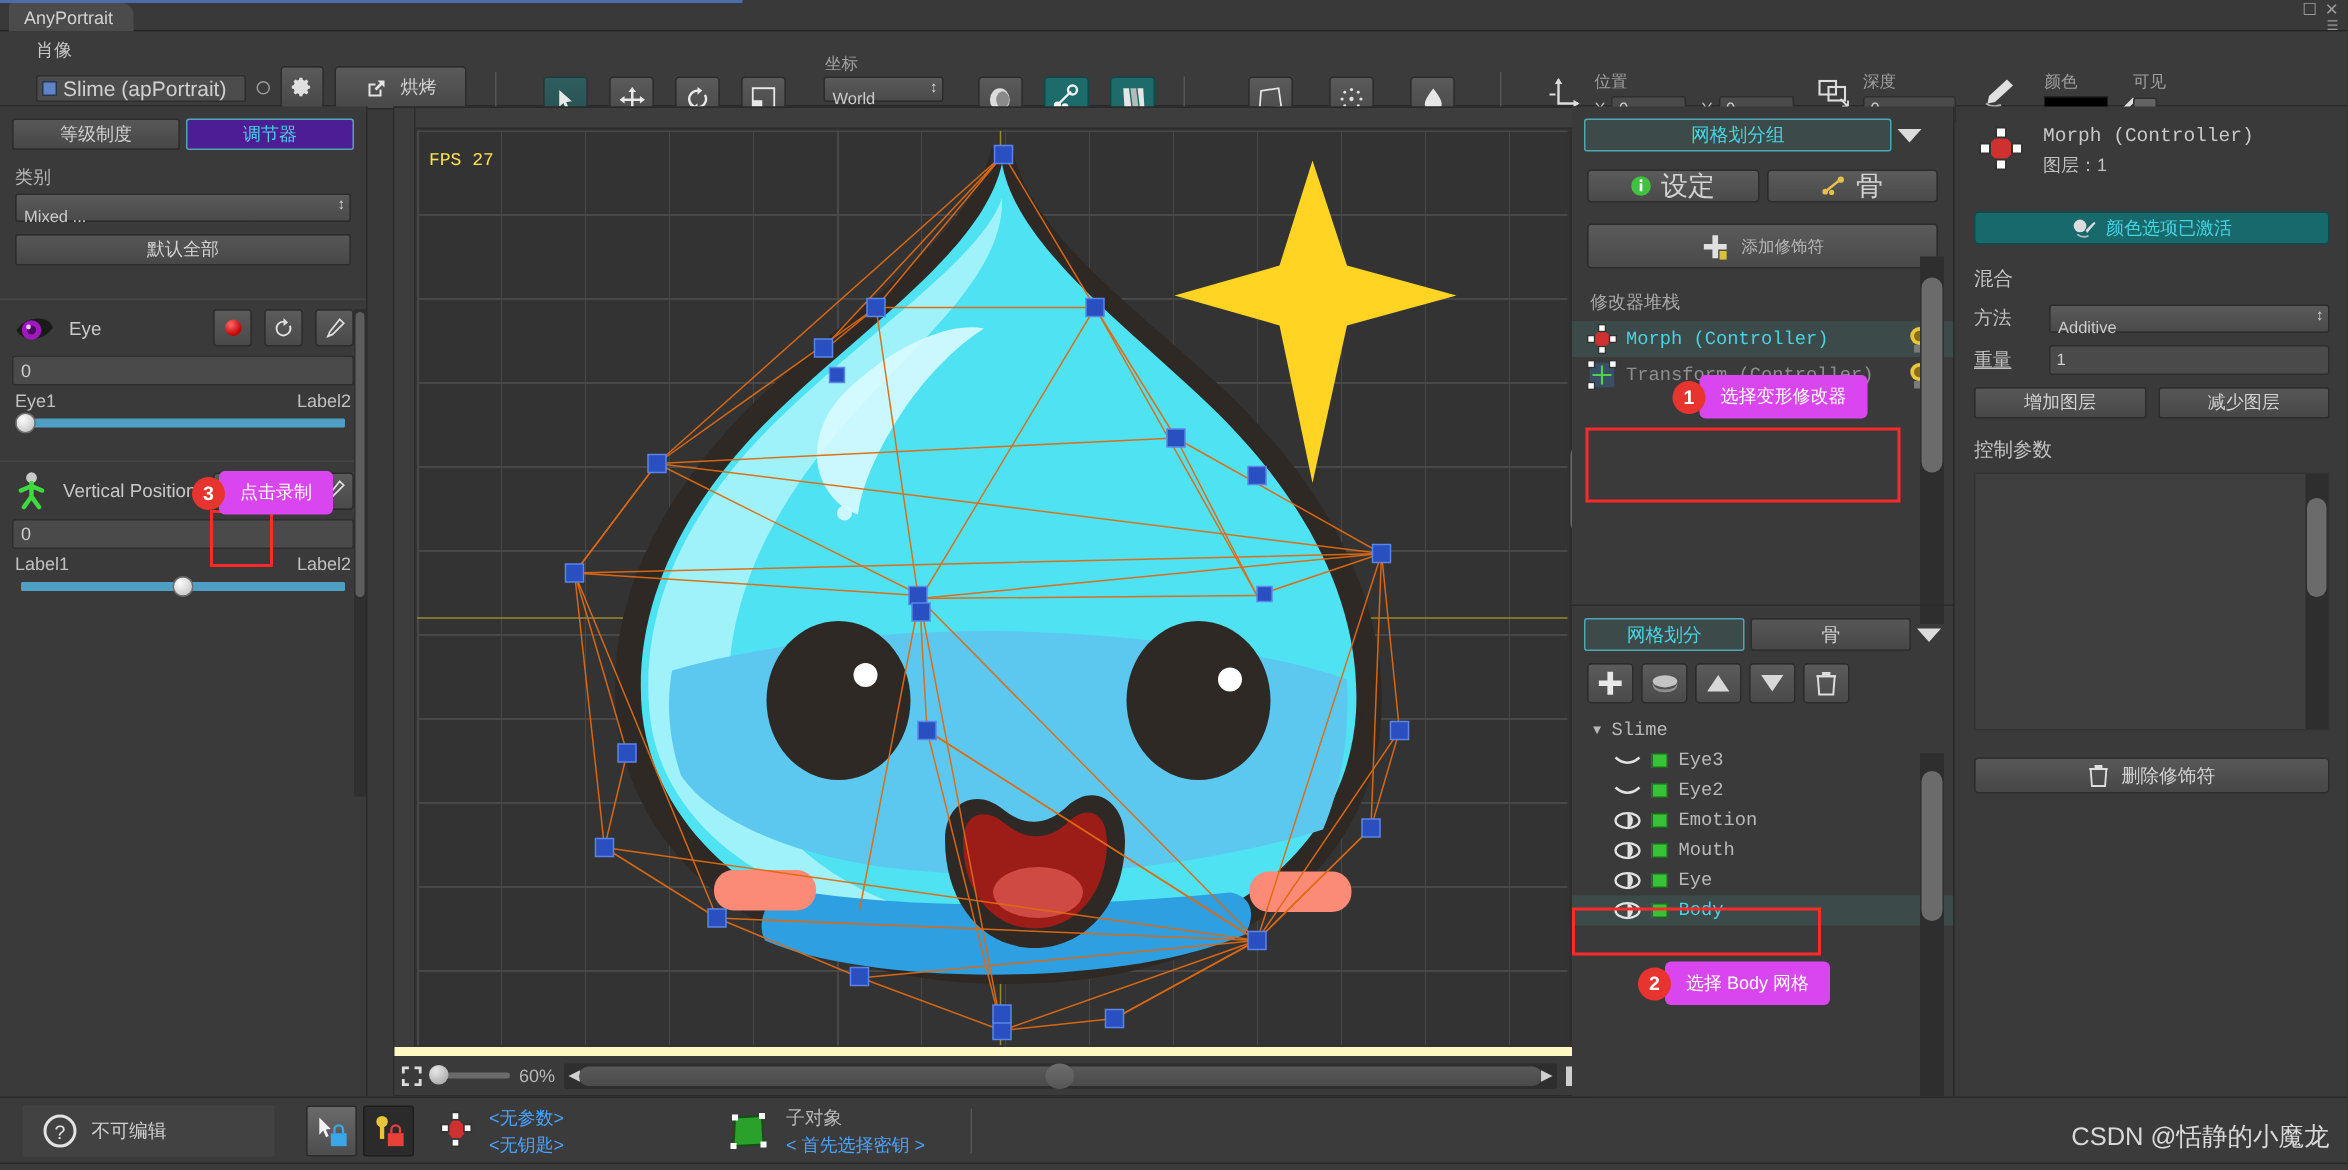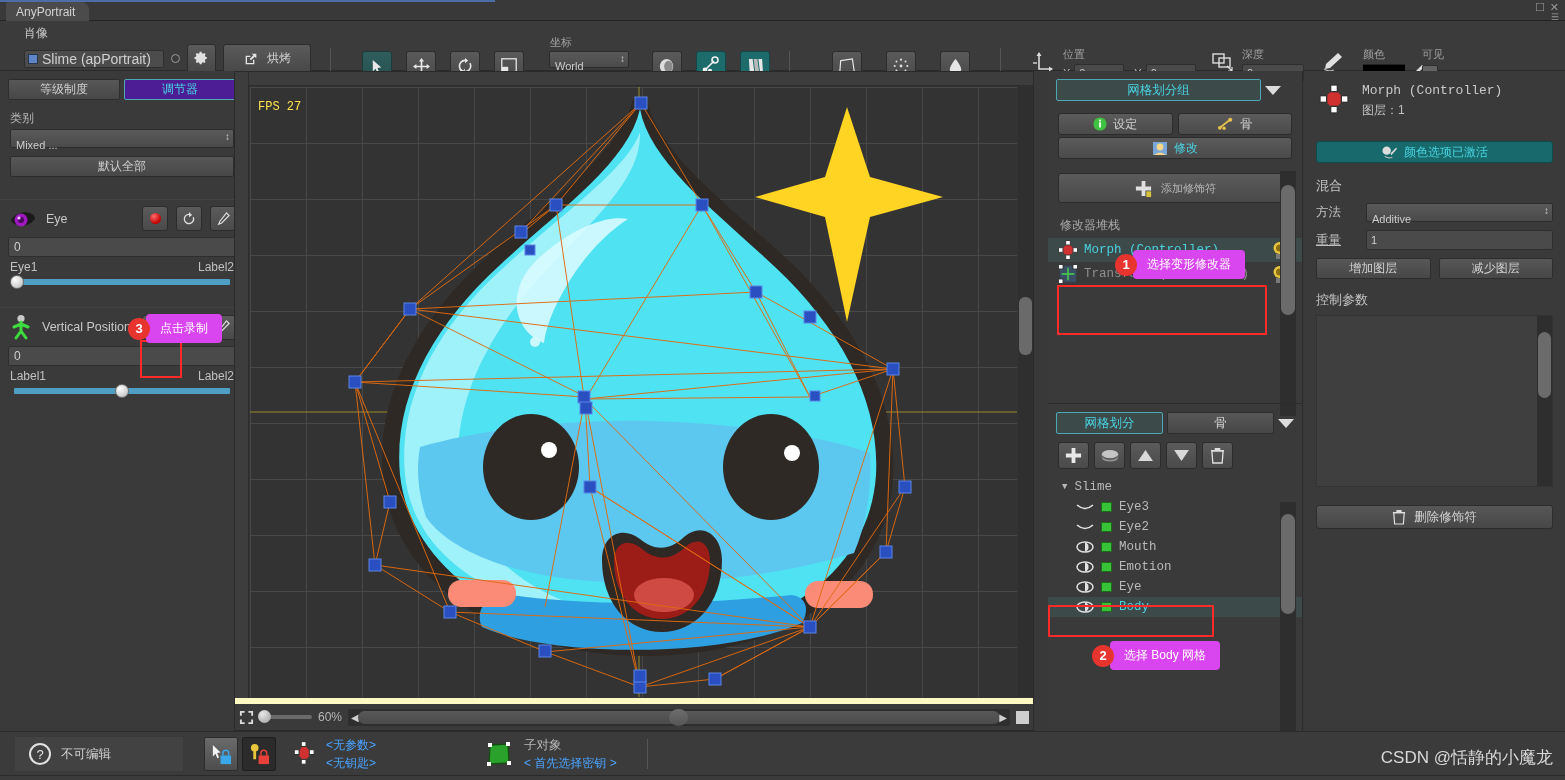--- a/index.html
+++ b/index.html
@@ -104,21 +104,21 @@
   }
   .slider-labels { display:flex; justify-content:space-between; padding: 3px 10px 0 10px;
     font-size:12px; color:#c0c0c0; }
   .slider-track { position:relative; margin: 5px 14px 0 14px; height:6px;
     background:#4f9fc4; border-radius:1px; }
   .slider-knob { position:absolute; top:-4px; width:14px;height:14px;border-radius:50%;
     background: radial-gradient(circle at 35% 30%, #fdfdfd, #b9b9b9); border:1px solid #6d6d6d; }
 
   
   .viewport {
-    position:absolute; left:234px; top:71px; width:800px; height:660px;
+    position:absolute; left:262px; top:71px; width:800px; height:660px;
     background:#333333; border:1px solid #2a2a2a;
   }
   .ruler-top { position:absolute; left:0; top:0; width:100%; height:14px; background:#3d3d3d; border-bottom:1px solid #2d2d2d;}
   .ruler-left { position:absolute; left:0; top:0; width:14px; height:100%; background:#3d3d3d; border-right:1px solid #2d2d2d;}
   .canvas-area {
     position:absolute; left:15px; top:15px; right:16px; bottom:33px;
     background:
       repeating-linear-gradient(to right, #484848 0 1px, transparent 1px 56px),
       repeating-linear-gradient(to bottom, #484848 0 1px, transparent 1px 56px),
       #333333;
@@ -154,21 +154,21 @@
     flex:1; height:22px; display:flex;align-items:center;justify-content:center;
     font-size:12.5px; background: linear-gradient(#575757,#474747);
     border:1px solid #2d2d2d; border-radius:2px; color:#d1d1d1;
   }
   .phtab.active { background:#3d4a4a; border:1px solid #4ea7b5; color:#49d3e2; }
   .caret-down { width:0;height:0;border-left:8px solid transparent;border-right:8px solid transparent;
     border-top:9px solid #dcdcdc; }
   .row2 { display:flex; gap:5px; margin: 12px 10px 0 10px; }
   .rbtn { flex:1; height:22px; display:flex;align-items:center;justify-content:center; gap:6px;
     background: linear-gradient(#5b5b5b,#4a4a4a); border:1px solid #2c2c2c; border-radius:3px;
-    font-size:12px; color:#d2d2d2; }
+    font-size:18px; color:#d2d2d2; }
   .rbtn.cy { color:#49d3e2; }
   .addmod {
     margin: 14px 10px 0 10px; height:30px; display:flex;align-items:center;justify-content:center;gap:8px;
     background: linear-gradient(#5b5b5b,#494949); border:1px solid #2c2c2c; border-radius:3px;
     font-size:11px; color:#b6b6b6;
   }
   .stacklabel { margin: 14px 0 4px 12px; font-size:12px; color:#a8a8a8; }
   .modrow { display:flex; align-items:center; height:24px; padding-left:10px; gap:6px; position:relative; }
   .modrow.sel { background:#3c4a4a; }
   .modname { font-size:12.5px; font-family:"Liberation Mono", monospace; }
@@ -609,28 +609,20 @@
       <div class="rbtn">
         <svg width="17" height="14" viewBox="0 0 18 14">
             <path d="M3 11 L13 3" stroke="#e5c04a" stroke-width="1.8" fill="none"></path>
             <circle cx="14" cy="2.5" r="2.2" fill="#e5c04a"></circle>
             <circle cx="3" cy="11" r="2" fill="#e5c04a"></circle>
             <circle cx="7.5" cy="11.5" r="1.8" fill="#e5c04a"></circle>
           </svg>
         <span>骨</span>
       </div>
     </div>
-    <div class="rbtn cy" style="margin: 2px 10px 0 10px; height:22px;">
-      <svg width="16" height="15" viewBox="0 0 16 15">
-          <rect x="1" y="1" width="14" height="13" fill="#7aa6d8"></rect>
-          <circle cx="8" cy="6" r="3.4" fill="#f5d78a"></circle>
-          <path d="M2 14 q6-5 12 0z" fill="#f5d78a"></path>
-        </svg>
-      <span>修改</span>
-    </div>
 
     <div class="addmod">
       <svg width="19" height="19" viewBox="0 0 20 20">
           <path d="M8 2h4v6h6v4h-6v6H8v-6H2V8h6z" fill="#e0e0e0"></path>
           <rect x="13" y="13" width="5" height="6" fill="#d8c23a"></rect>
         </svg>
       <span>添加修饰符</span>
     </div>
 
     <div class="stacklabel">修改器堆栈</div>
@@ -728,29 +720,29 @@
             </svg>
           <span class="meshicon"></span>
           <span>Eye2</span>
         </div>
         <div class="treerow">
           <svg width="18" height="12" viewBox="0 0 18 12" style="margin-left:14px;">
               <ellipse cx="9" cy="6" rx="8" ry="5" fill="none" stroke="#e2e2e2" stroke-width="1.5"></ellipse>
               <path d="M9 1.2 A5 5 0 019 10.8Z" fill="#e2e2e2"></path>
             </svg>
           <span class="meshicon"></span>
-          <span>Mouth</span>
+          <span>Emotion</span>
         </div>
         <div class="treerow">
           <svg width="18" height="12" viewBox="0 0 18 12" style="margin-left:14px;">
               <ellipse cx="9" cy="6" rx="8" ry="5" fill="none" stroke="#e2e2e2" stroke-width="1.5"></ellipse>
               <path d="M9 1.2 A5 5 0 019 10.8Z" fill="#e2e2e2"></path>
             </svg>
           <span class="meshicon"></span>
-          <span>Emotion</span>
+          <span>Mouth</span>
         </div>
         <div class="treerow">
           <svg width="18" height="12" viewBox="0 0 18 12" style="margin-left:14px;">
               <ellipse cx="9" cy="6" rx="8" ry="5" fill="none" stroke="#e2e2e2" stroke-width="1.5"></ellipse>
               <path d="M9 1.2 A5 5 0 019 10.8Z" fill="#e2e2e2"></path>
             </svg>
           <span class="meshicon"></span>
           <span>Eye</span>
         </div>
         <div class="treerow sel">

